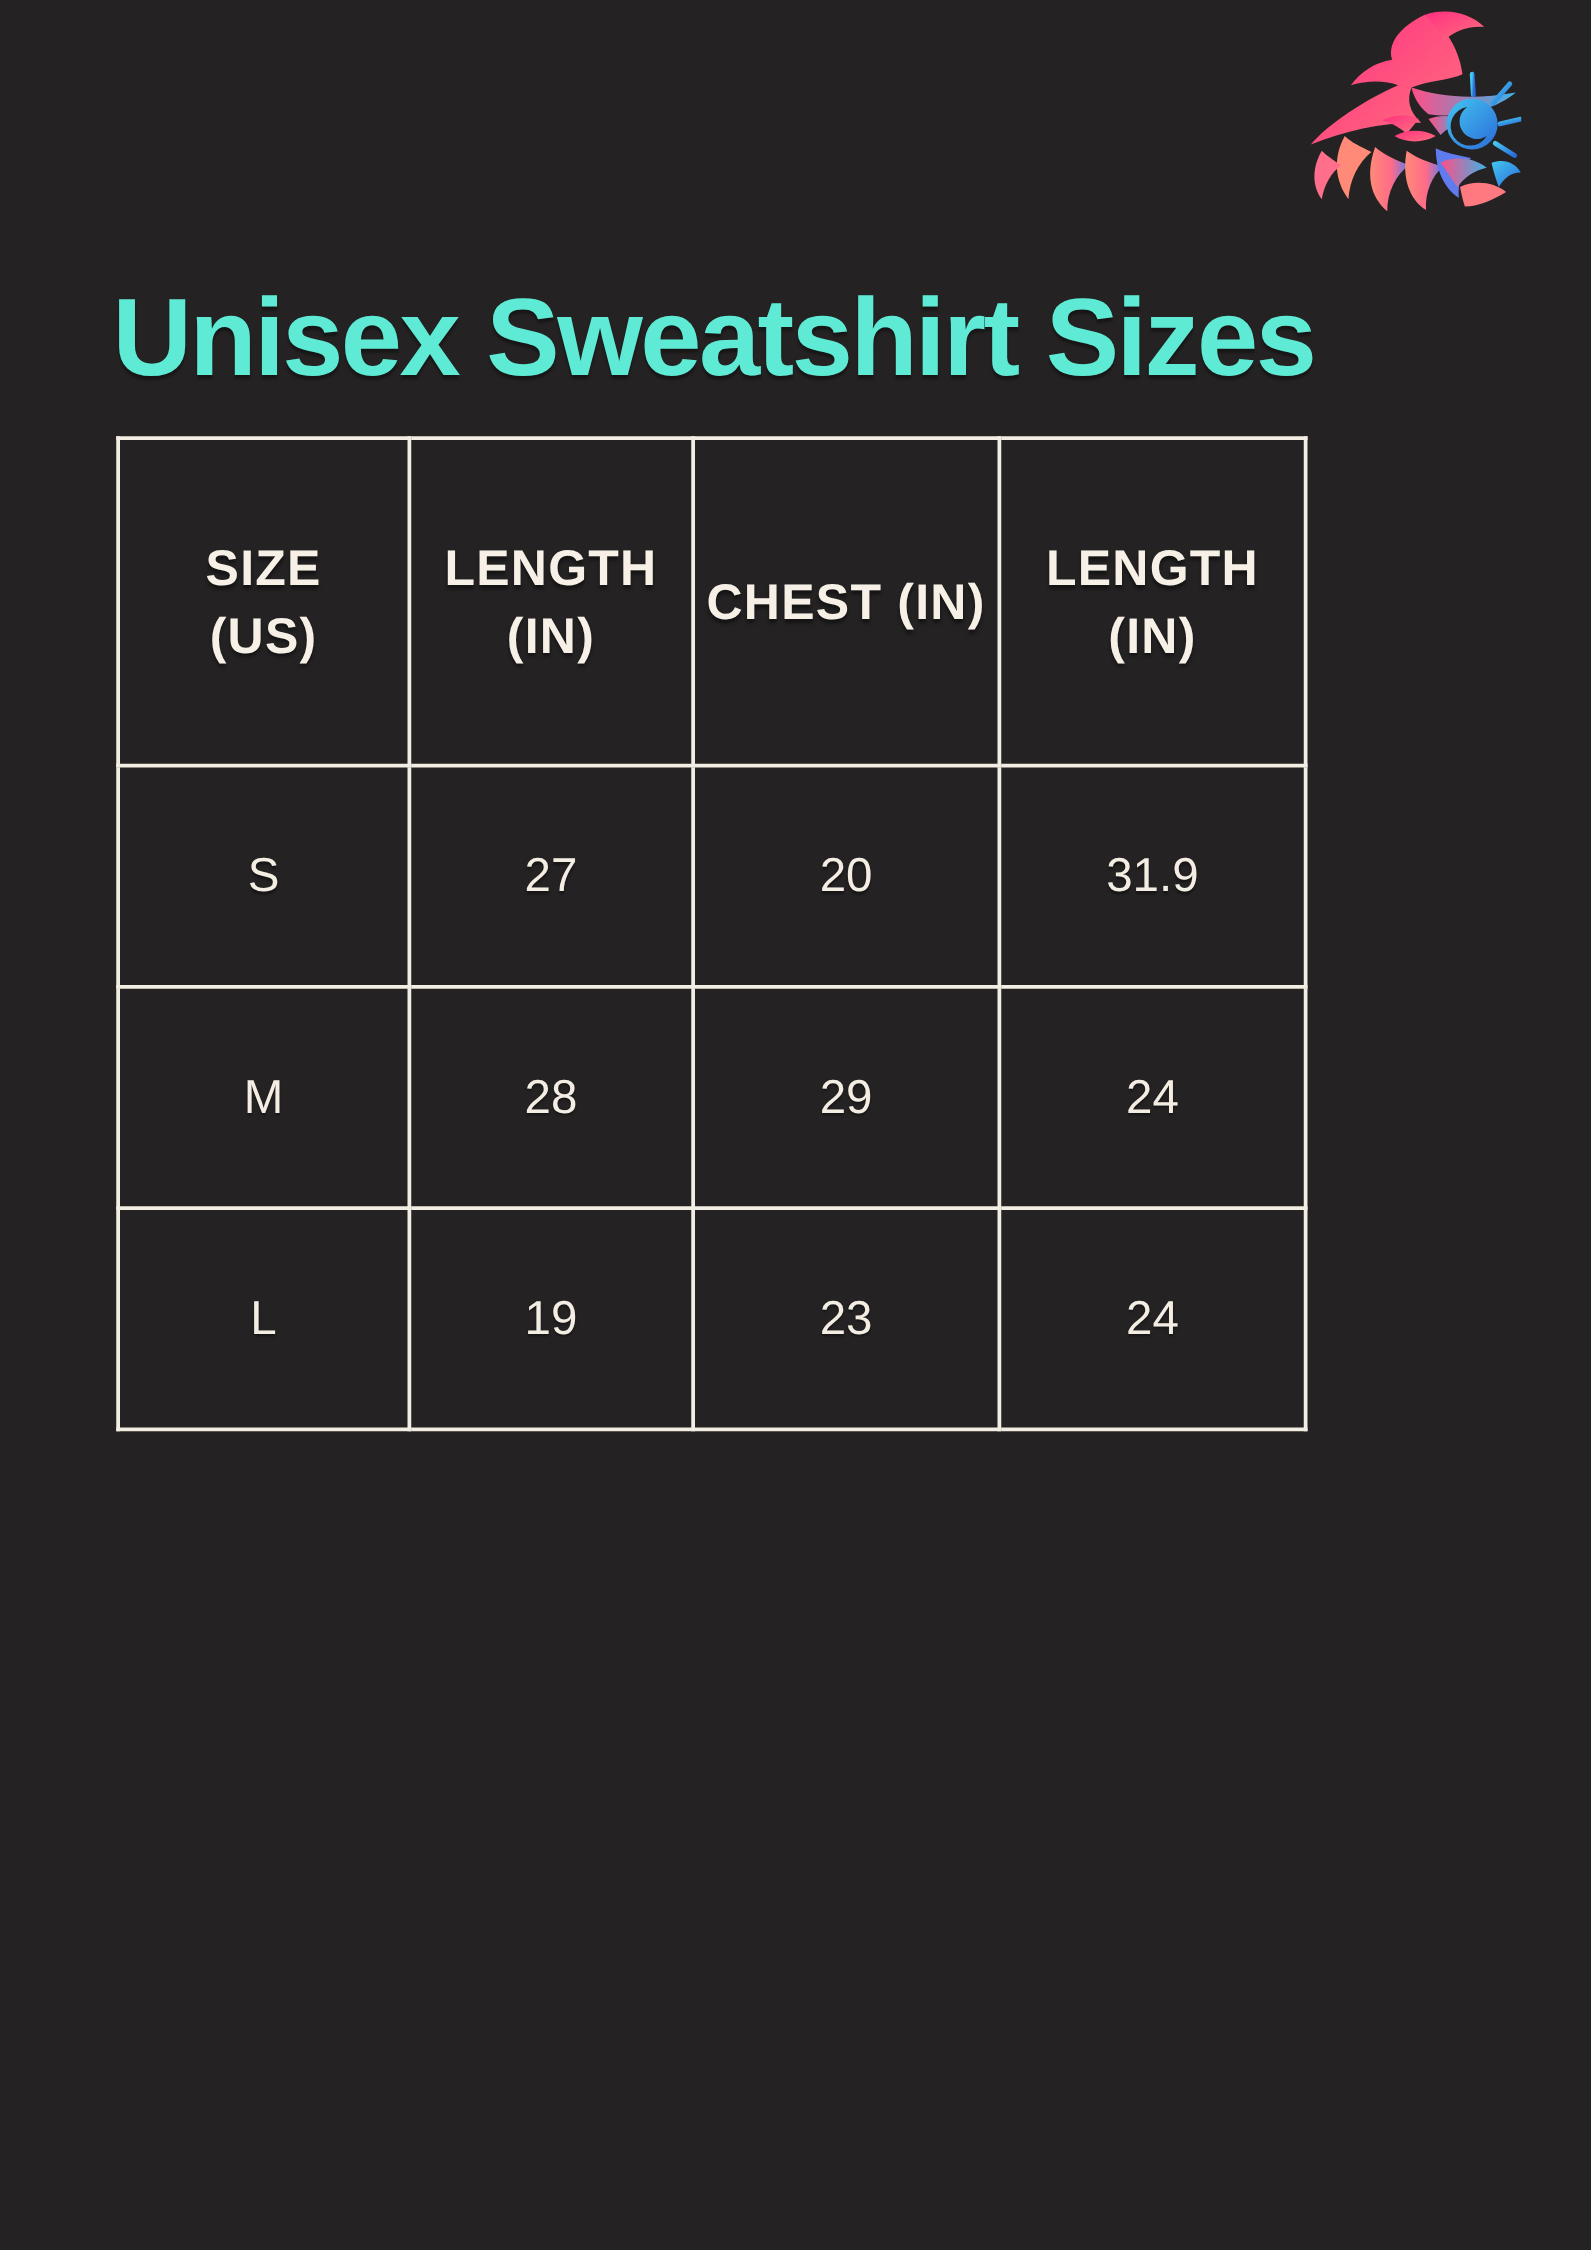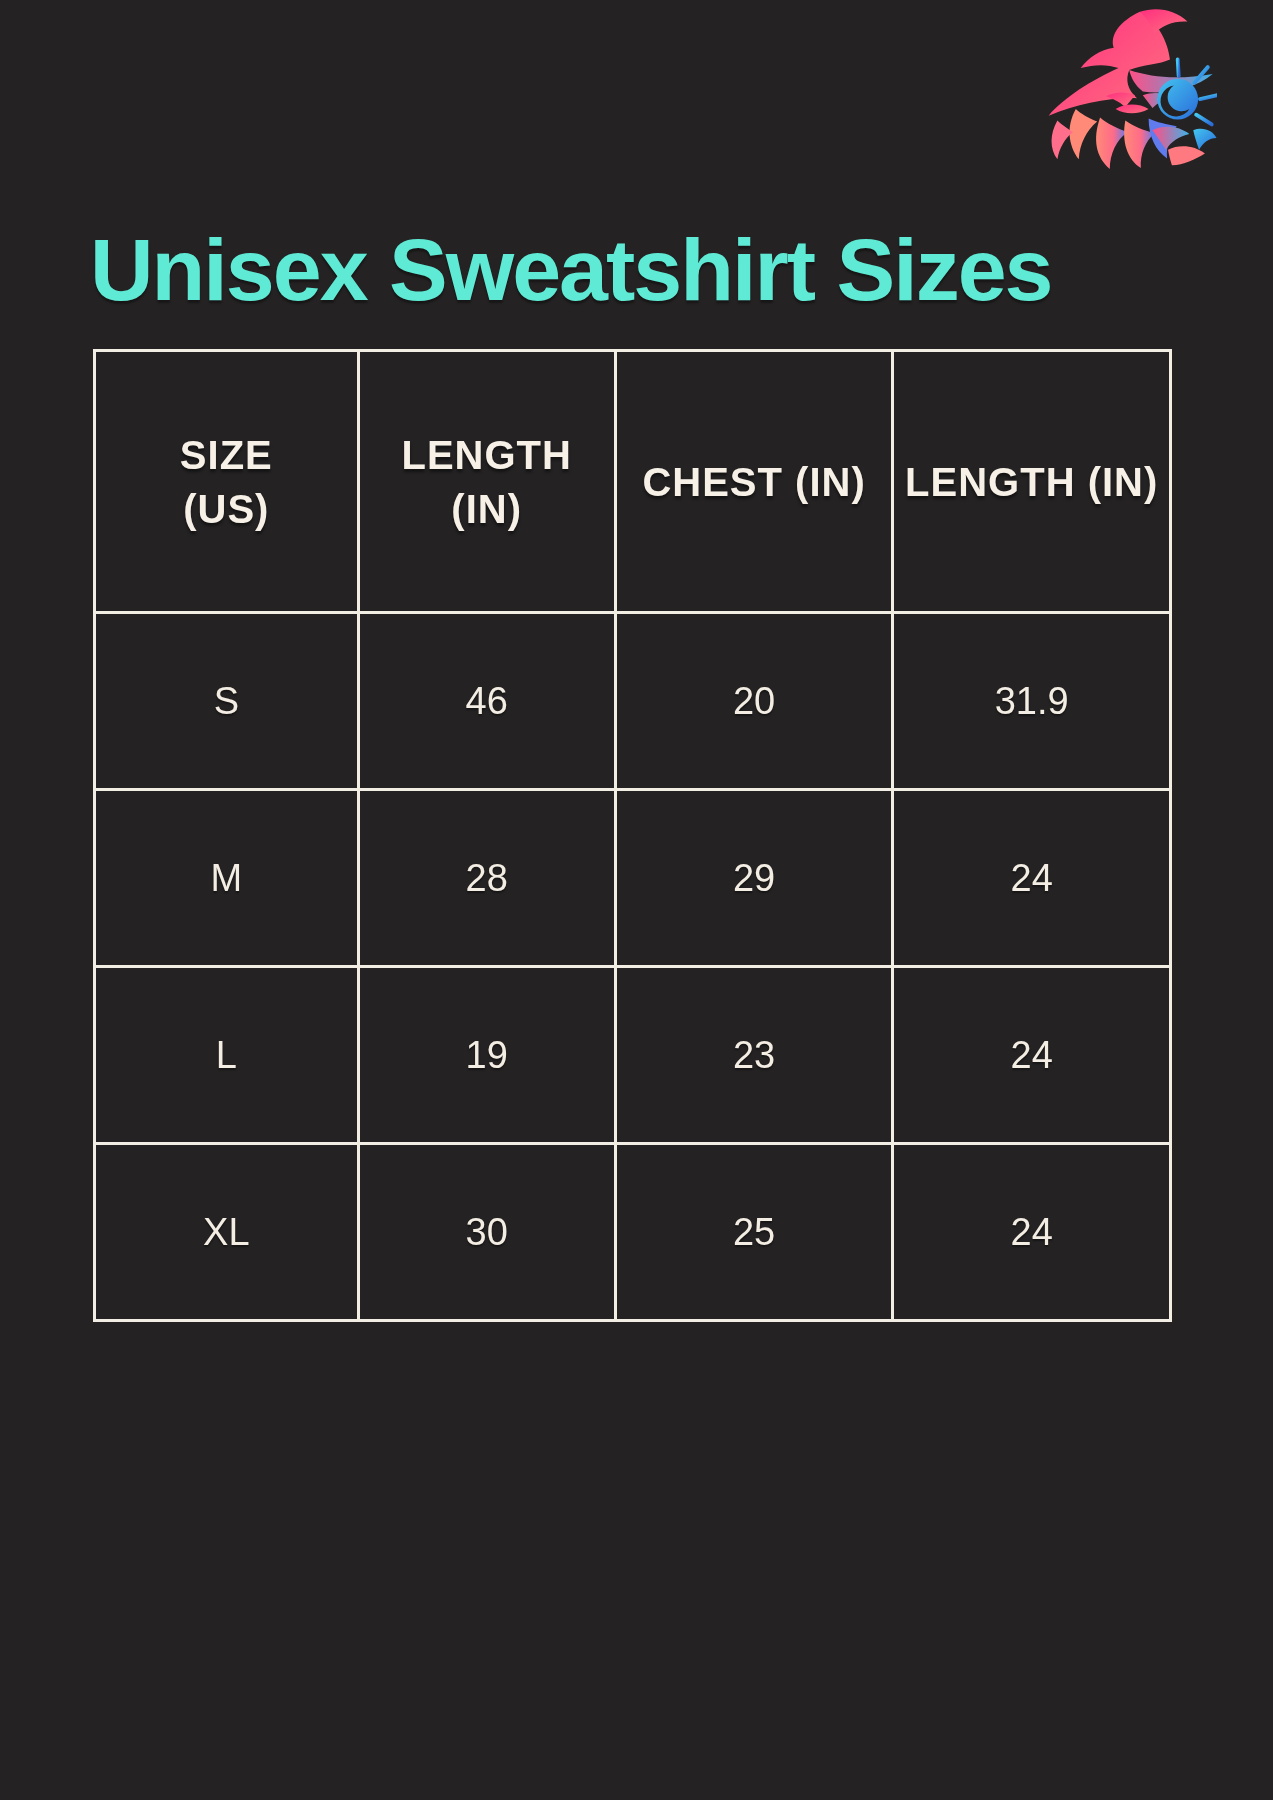--- a/index.html
+++ b/index.html
@@ -23,21 +23,21 @@
   .page-title{
     position:absolute;left:90px;top:226px;
     font-size:88px;font-weight:800;line-height:1;
     letter-spacing:-2px;
     color:#5eead4;
     text-shadow:0 3px 2px rgba(0,0,0,0.35);
     white-space:nowrap;
   }
   table.size-table{
     position:absolute;left:93px;top:349px;
-    width:1079px;
+    width:953px;
     border-collapse:collapse;
     table-layout:fixed;
   }
   .size-table th,.size-table td{
     border:3px solid var(--border);
     text-align:center;vertical-align:middle;
     background:var(--bg);
   }
   .size-table th{
     height:262px;
@@ -131,38 +131,32 @@
 (US)</th>
         <th>LENGTH
 (IN)</th>
         <th>CHEST (IN)</th>
         <th>LENGTH (IN)</th>
       </tr>
     </thead>
     <tbody>
       <tr>
         <td>S</td>
-        <td>46</td>
+        <td>27</td>
         <td>20</td>
         <td>31.9</td>
       </tr>
       <tr>
         <td>M</td>
         <td>28</td>
         <td>29</td>
         <td>24</td>
       </tr>
       <tr>
         <td>L</td>
         <td>19</td>
         <td>23</td>
         <td>24</td>
       </tr>
-      <tr>
-        <td>XL</td>
-        <td>30</td>
-        <td>25</td>
-        <td>24</td>
-      </tr>
     </tbody>
   </table>
 
 </div>
 
 </body></html>

